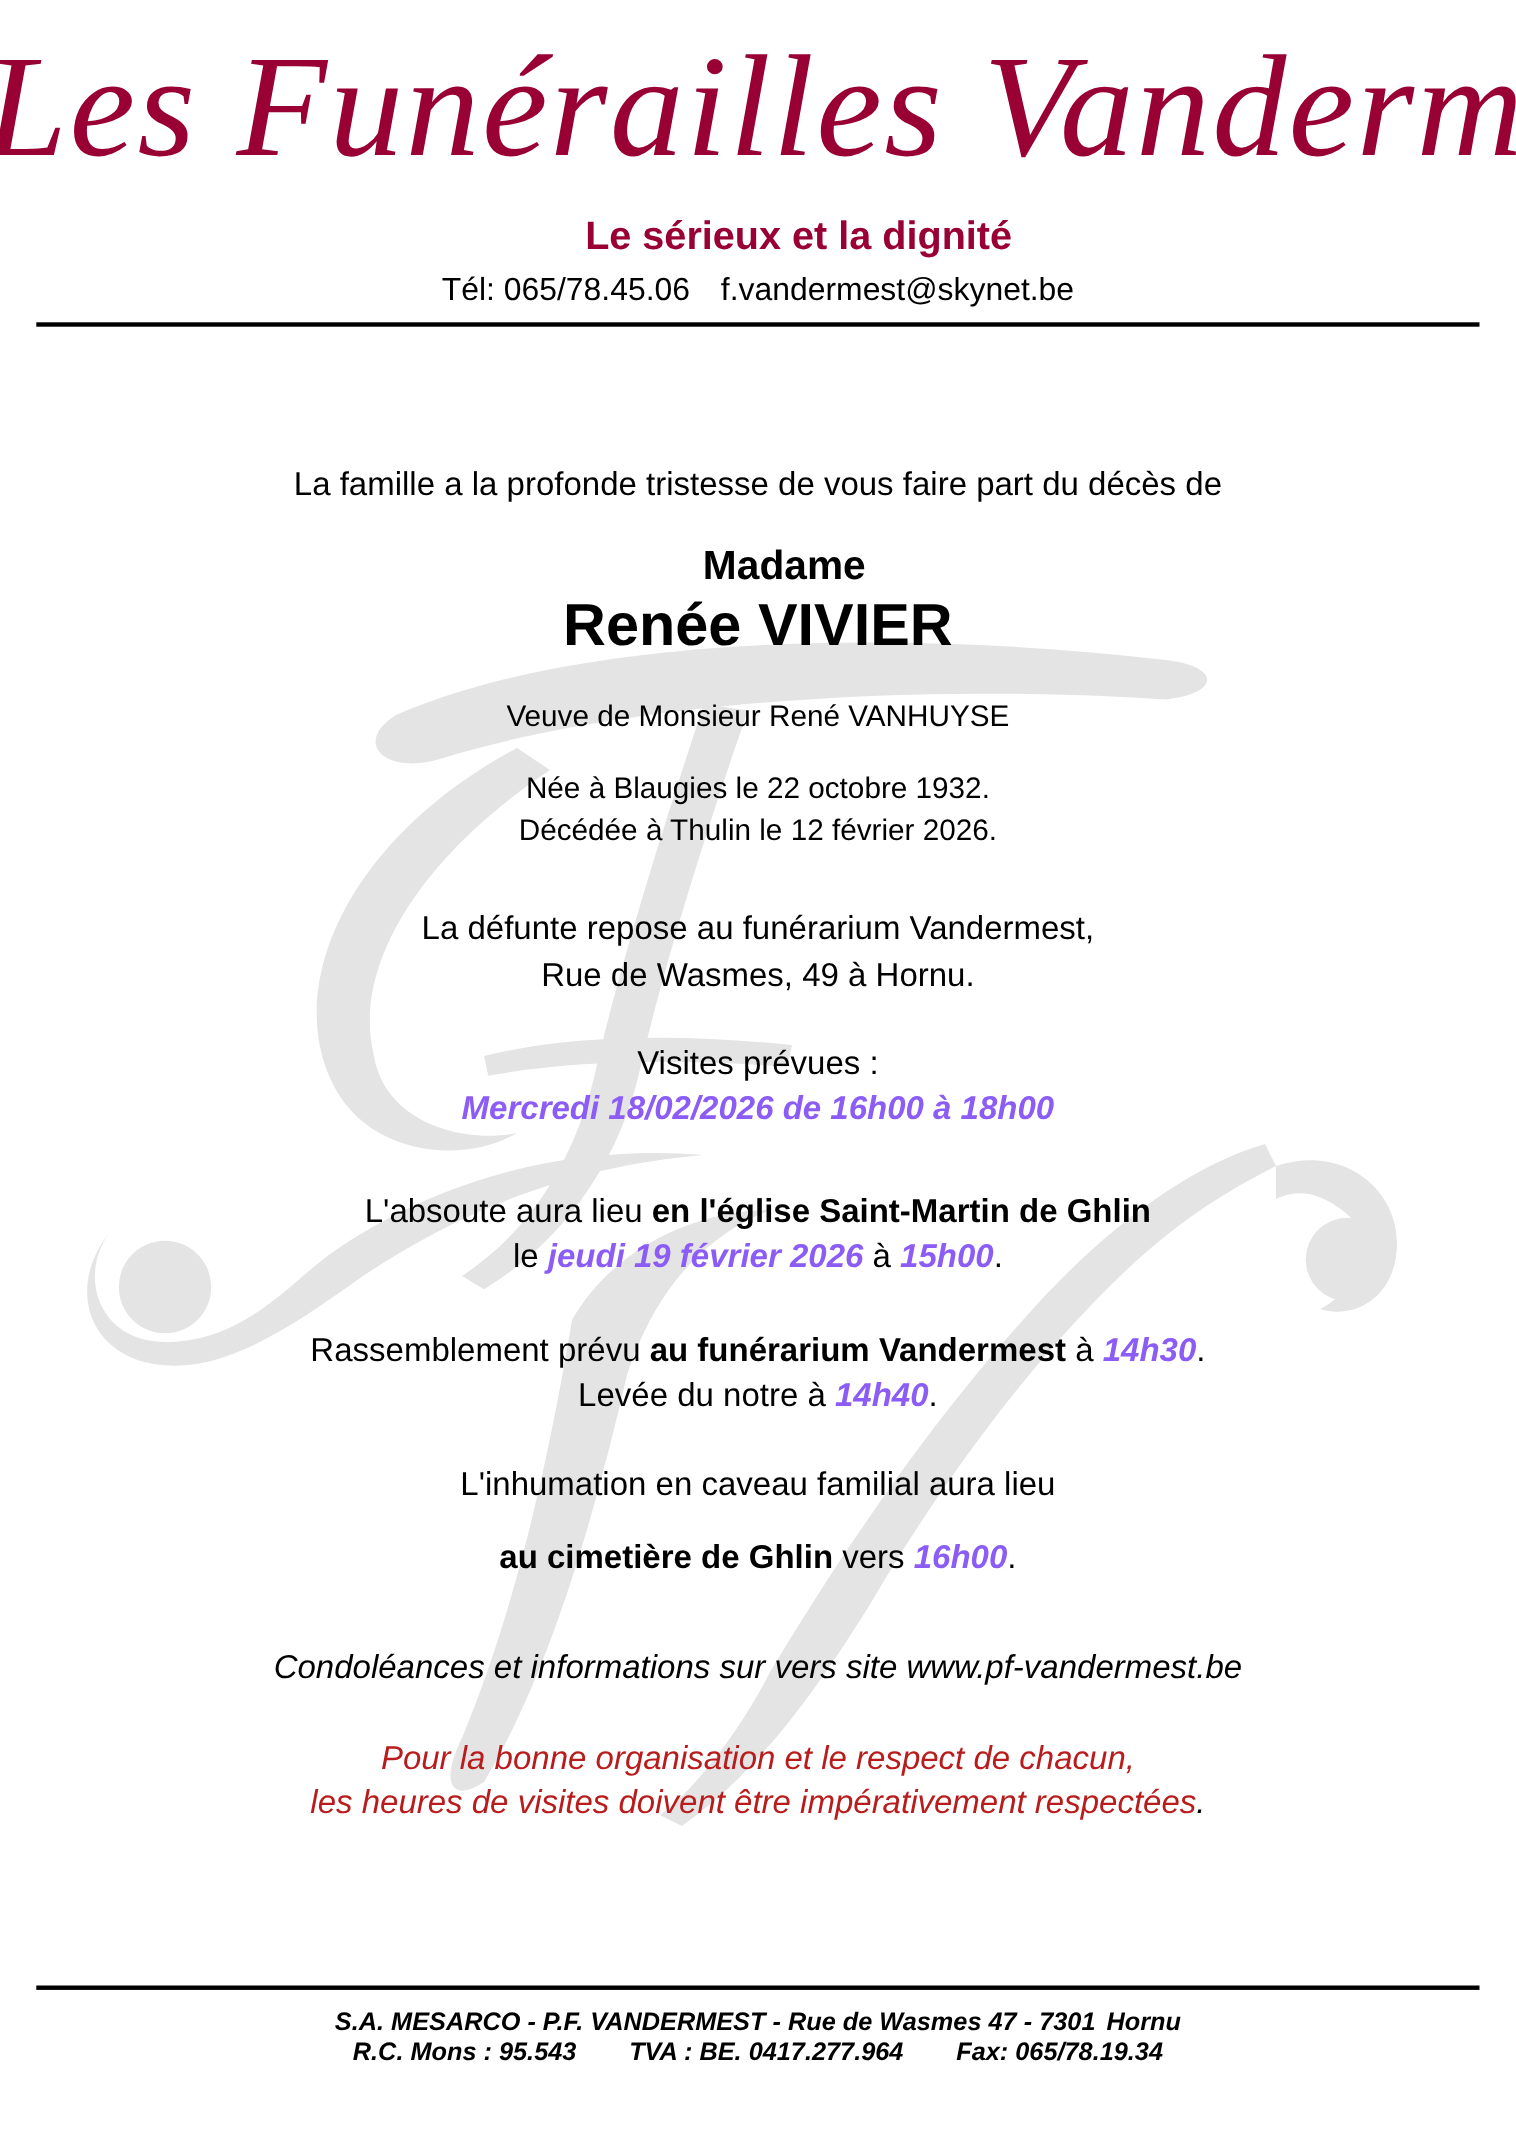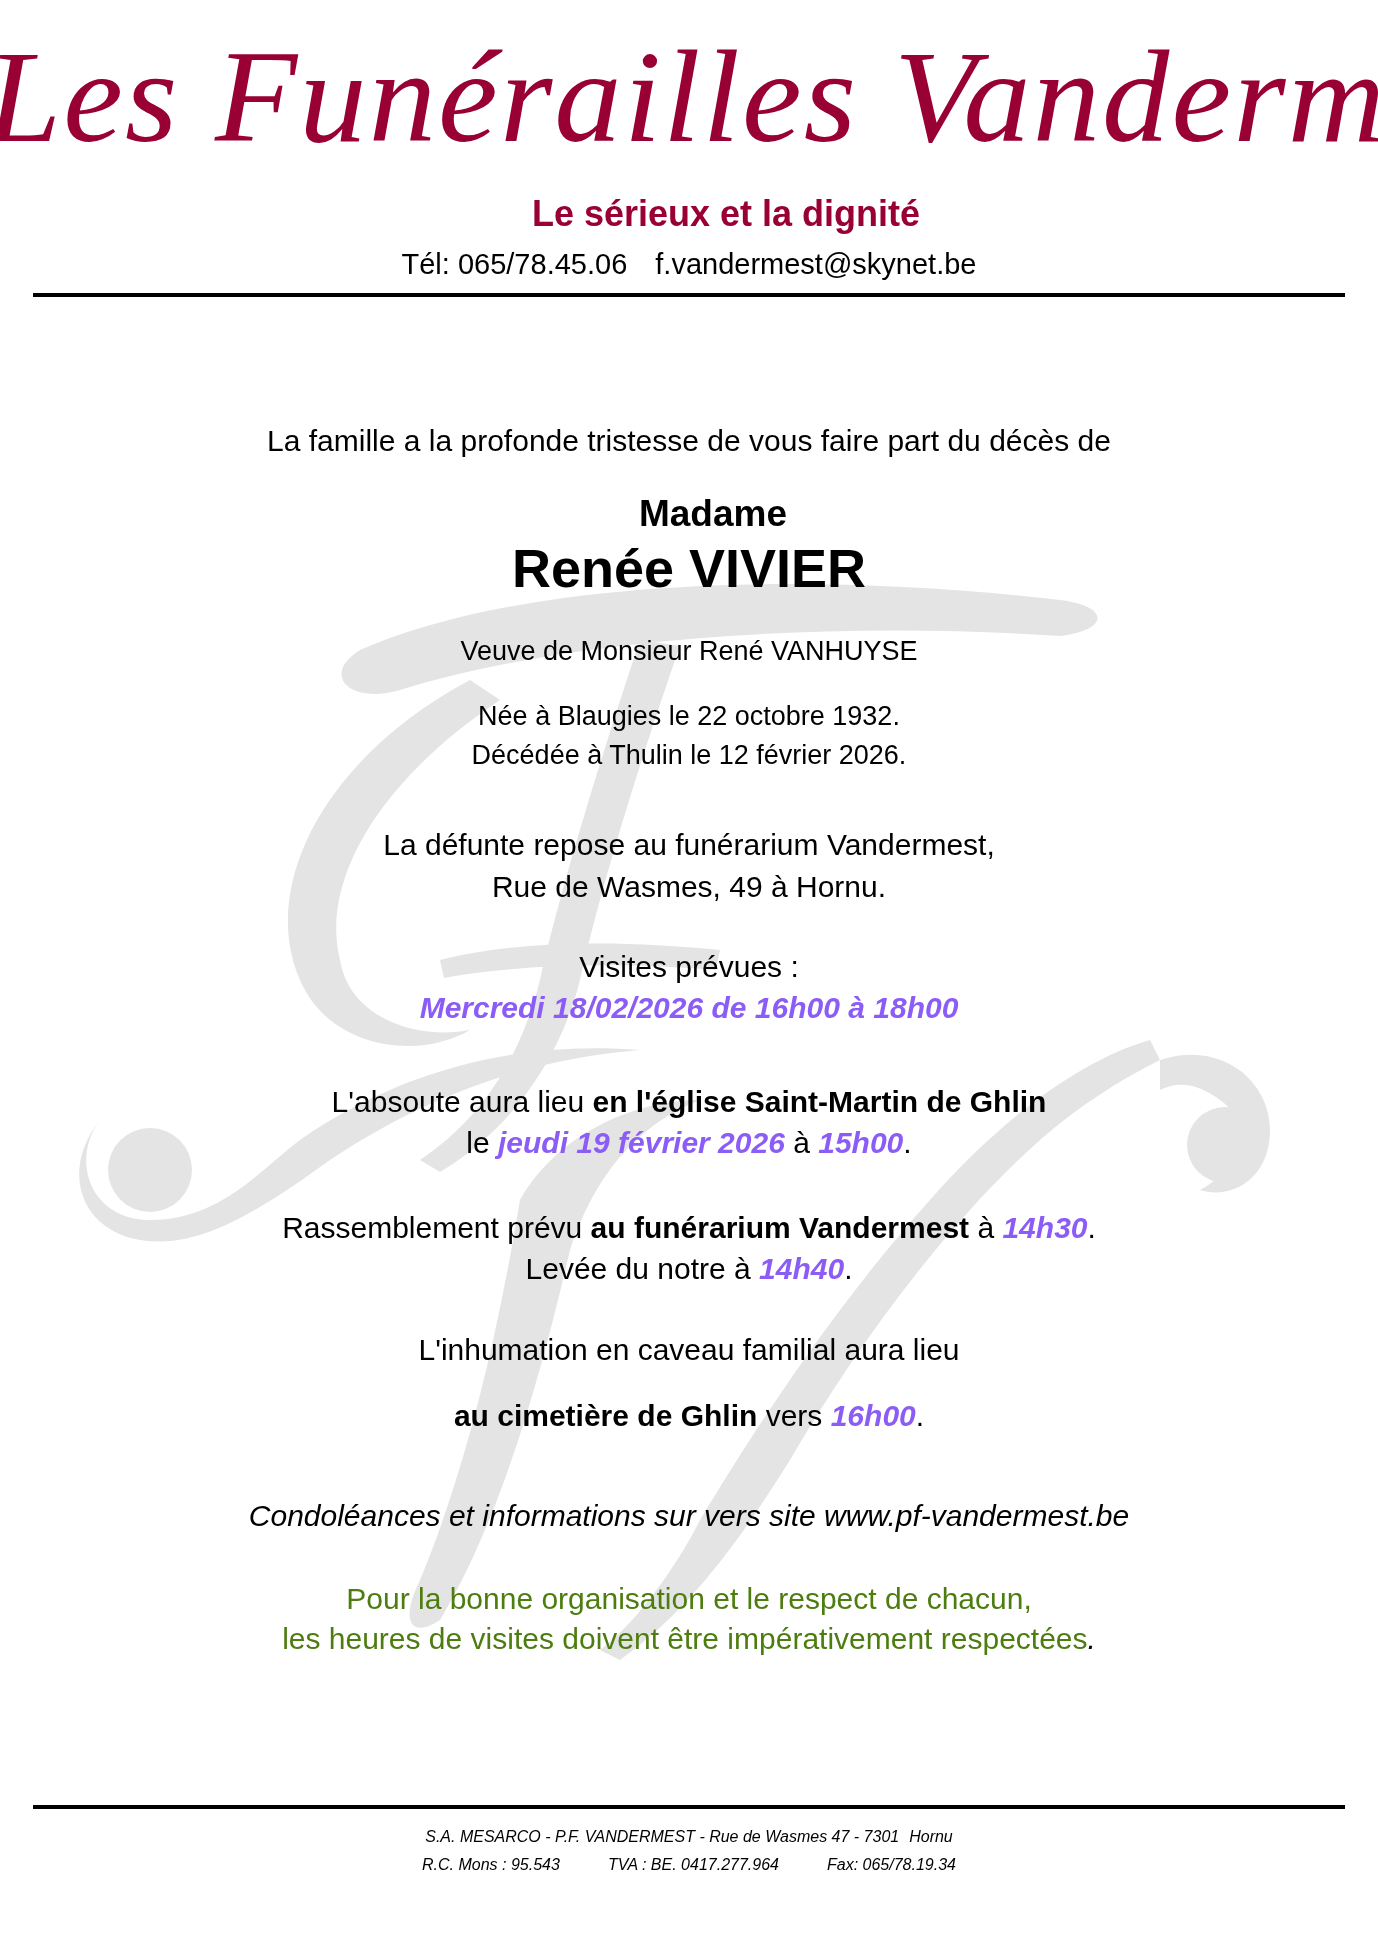--- a/index.html
+++ b/index.html
@@ -60,30 +60,31 @@
     width: 1378px;
     height: 1110px;
     pointer-events: none;
   }
 
   
   .line { font-size: 30px; line-height: 40px; }
   .bold { font-weight: bold; }
   .navy { color: #8b5cf6; font-weight: bold; font-style: italic; }
   .italic { font-style: italic; }
-  .red { color: #4d7c0f; }
+  .red { color: #b91c1c; font-style: italic; }
 
   .madame { font-size: 37px; font-weight: bold; line-height: 46px; }
   .name { font-size: 54px; font-weight: bold; line-height: 64px; }
   .small { font-size: 27px; line-height: 36px; }
 
   .footer {
-    font-size: 16px;
+    font-size: 23px;
     line-height: 28px;
     font-style: italic;
+    font-weight: bold;
   }
   .footer .gap { display: inline-block; width: 48px; }
   .footer .gap2 { display: inline-block; width: 10px; }
 </style>
 </head>
 <body>
 
 <svg class="watermark" viewBox="0 0 1378 1110" xmlns="http://www.w3.org/2000/svg">
   <g fill="#e4e4e4" stroke="none">
 

